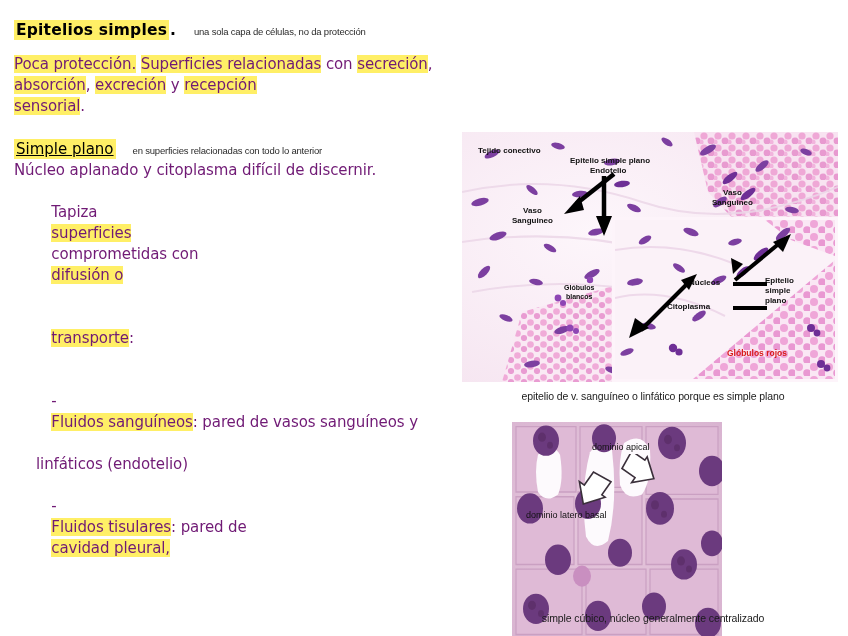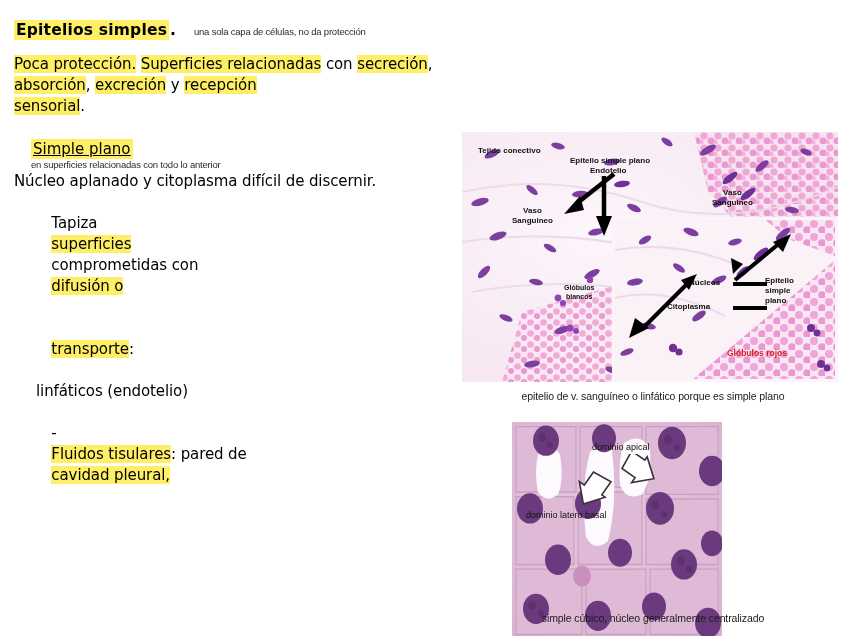--- a/index.html
+++ b/index.html
@@ -25,31 +25,31 @@
     font-weight:bold;font-size:15.5px;letter-spacing:.2px;
     padding:1px 2px;
   }
   .title-dot{font-weight:bold;font-size:15.5px;padding-left:1px;}
   .title-note{
     font-family:"Liberation Sans", sans-serif;
     font-size:9.5px;color:#2b2b2b;margin-left:18px;letter-spacing:-.2px;
   }
 
   .para{
-    font-size:15px;line-height:21px;color:#000000;
+    font-size:15px;line-height:21px;color:#701a75;
     font-family:"DejaVu Sans", sans-serif;
     letter-spacing:-.1px;
   }
   .para.lead{margin-top:14px;}
   .sec-head{
     font-size:15px;line-height:20px;
     text-decoration:underline;
     display:inline-block;padding:0 2px;
   }
-  .head-row{display:flex;align-items:baseline;margin-top:22px;flex-direction:column;}
+  .head-row{display:flex;align-items:baseline;margin-top:22px;}
   .head-note{
     font-family:"Liberation Sans", sans-serif;
     font-size:9.5px;color:#2b2b2b;margin-left:17px;letter-spacing:-.2px;
   }
   .body-lines{margin-top:1px;}
   .line{white-space:pre-wrap;}
   .indent{padding-left:22px;}
 
   
   .fig-col{position:absolute;left:462px;top:0;width:386px;height:636px;margin-top:44px;}
@@ -121,20 +121,24 @@
     <div class="para body-lines">
       <div class="line">Núcleo aplanado y citoplasma difícil de discernir.</div>
       <div class="line">
         <span>Tapiza</span>
         <span class="hl">superficies</span>
         <span>comprometidas con</span>
         <span class="hl">difusión o</span>
       </div>
       <div class="line">
         <span class="hl">transporte</span><span>:</span>
+      </div>
+      <div class="line">
+        <span>-</span>
+        <span class="hl">Fluidos sanguíneos</span><span>: pared de vasos sanguíneos y</span>
       </div>
       <div class="line indent">linfáticos (endotelio)</div>
       <div class="line">
         <span>-</span>
         <span class="hl">Fluidos tisulares</span><span>: pared de</span>
         <span class="hl">cavidad pleural</span><span class="hl">,</span>
       </div>
 
     </div>
 

